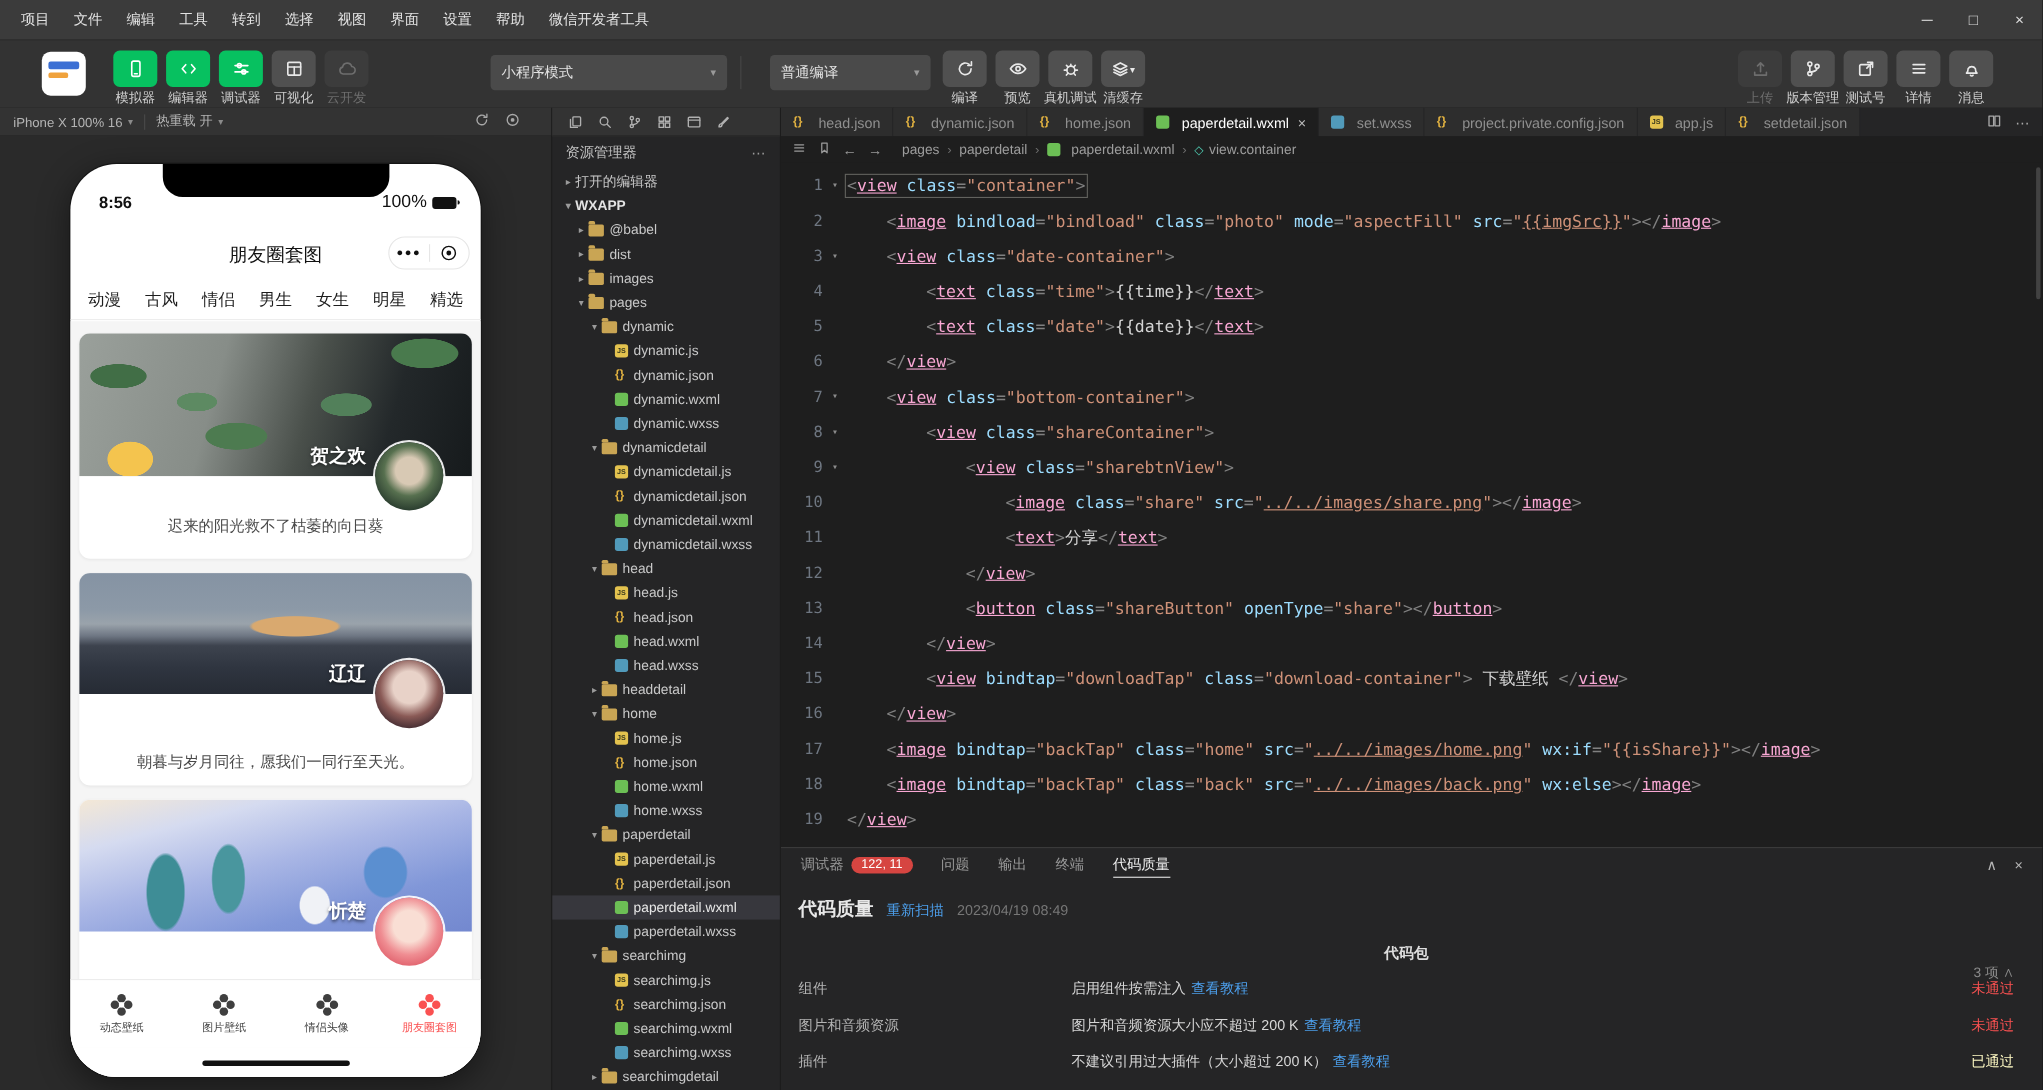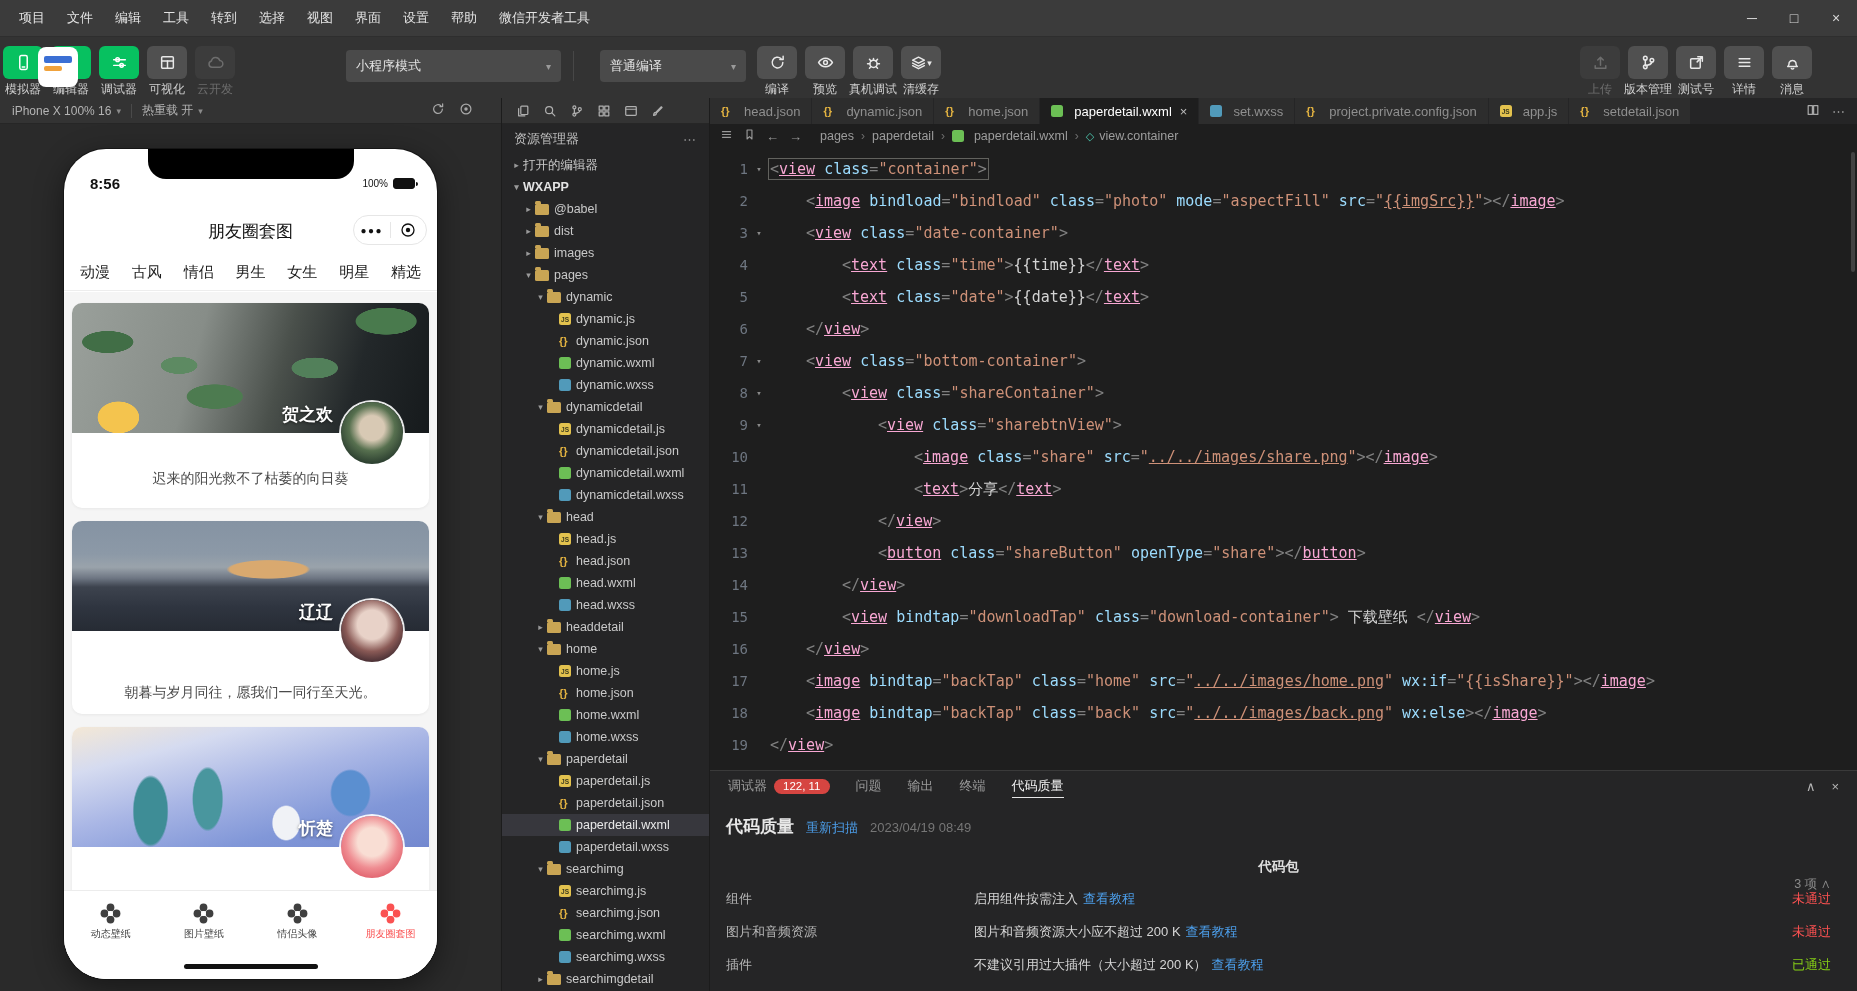--- a/index.html
+++ b/index.html
@@ -20,21 +20,21 @@
   .logo { position:absolute; left:38px; top:10px; width:40px; height:40px; background:#fff; border-radius:8px; overflow:hidden; }
   .logo i { display:block; height:7px; margin:9px 6px 3px; background:#3b6fd4; border-radius:2px; }
   .logo i + i { height:5px; margin-top:0; background:#f0a23c; width:18px; }
   .tb-btn { display:flex; flex-direction:column; align-items:center; width:46px; margin-right:2px; }
   .tb-btn .pad { width:40px; height:33px; border-radius:6px; display:flex; align-items:center; justify-content:center; margin-top:9px; }
   .tb-btn.green .pad { background:#07c160; color:#fff; }
   .tb-btn.gray .pad { background:#505050; color:#e8e8e8; }
   .tb-btn.disabled .pad { background:#3c3c3c; color:#6d6d6d; }
   .tb-btn .lbl { font-size:12px; color:#cfcfcf; margin-top:2px; white-space:nowrap; }
   .tb-btn.disabled .lbl { color:#6d6d6d; }
-  .tb-main { display:flex; }
+  .tb-main { display:flex; margin-left:100px; }
   .tb-select { margin-top:13px; height:32px; background:#4a4a4a; border-radius:4px; color:#e2e2e2; display:flex; align-items:center; padding:0 10px; font-size:13px; }
   .tb-select .caret { margin-left:auto; color:#9a9a9a; font-size:10px; padding-left:8px; }
   .sel-mode { width:215px; margin-left:106px; }
   .sel-compile { width:146px; margin-left:26px; }
   .tb-vsep { width:1px; height:30px; background:#474747; margin:14px 0 0 12px; }
   .tb-actions { display:flex; margin-left:8px; }
   .tb-right { display:flex; position:absolute; right:40px; top:0; }
   .tb-btn svg { width:17px; height:17px; }
 
   
@@ -46,21 +46,21 @@
   .sim-sep { width:1px; height:14px; background:#4a4a4a; margin:0 10px; }
   .sim-icons { margin-left:auto; display:flex; gap:14px; padding-right:28px; color:#a8a8a8; }
   .sim-icons svg { width:14px; height:14px; }
   .sim-canvas { flex:1; position:relative; }
 
   
   .phone { position:absolute; left:64px; top:25px; width:373px; height:830px; background:#fff; border-radius:42px; box-shadow:0 0 0 1px #161616, 0 8px 30px rgba(0,0,0,.45); overflow:hidden; }
   .notch { position:absolute; left:50%; transform:translateX(-50%); top:0; width:206px; height:30px; background:#000; border-radius:0 0 18px 18px; }
   .p-status { position:absolute; top:14px; left:0; right:0; display:flex; justify-content:space-between; padding:0 22px 0 26px; align-items:center; color:#111;margin-top:12px; }
   .p-time { font-size:15px; font-weight:bold; }
-  .p-batt { display:flex; align-items:center; gap:5px; font-size:10px; }
+  .p-batt { display:flex; align-items:center; gap:5px; font-size:16px; }
   .batt { width:22px; height:11px; border:1px solid #111; border-radius:3px; position:relative; background:#111; }
   .batt::after { content:""; position:absolute; right:-4px; top:2.5px; width:2.5px; height:4px; background:#111; border-radius:0 2px 2px 0; }
   .p-titlerow { position:absolute; top:62px; left:0; right:0; height:40px; display:flex; align-items:center; justify-content:center; }
   .p-apptitle { font-size:17px; color:#111; }
   .capsule { position:absolute; right:10px; top:66px; width:74px; height:30px; border:1px solid #e6e6e6; border-radius:16px; display:flex; align-items:center; background:#fff; }
   .cap-dots { flex:1; text-align:center; color:#111; font-size:10px; letter-spacing:1.5px; font-weight:bold; }
   .cap-div { width:1px; height:16px; background:#e6e6e6; }
   .cap-target { flex:1; display:flex; align-items:center; justify-content:center; }
   .cap-target svg { width:16px; height:16px; }
   .p-tabs { position:absolute; top:106px; left:0; right:0; height:36px; display:flex; justify-content:space-between; padding:0 16px; align-items:center; border-bottom:1px solid #ededed; }
@@ -161,21 +161,21 @@
   .q-time { color:#767676; font-size:13px; }
   .q-section { display:flex; align-items:center; margin-top:20px; height:24px;flex-direction:column; }
   .q-section .sec-name { color:#dedede; font-size:13.5px; font-weight:bold; }
   .q-section .sec-count { margin-left:auto; color:#8a8a8a; font-size:12.5px; }
   .q-row { display:flex; align-items:center; height:33px; font-size:13px; }
   .q-name { width:248px; color:#b5b5b5; flex:none; }
   .q-desc { color:#d6d6d6; }
   .q-link { color:#4c9eea; margin-left:5px; }
   .q-status { margin-left:auto; }
   .q-status.fail { color:#fa5151; }
-  .q-status.pass { color:#84cc16; }
+  .q-status.pass { color:#fef9c3; }
 </style>
 </head>
 <body>
 
 <div class="screen">
 
   <div class="titlebar">
     <div class="menus" id="menus">
         <span class="menu-item">项目</span>
         <span class="menu-item">文件</span>

